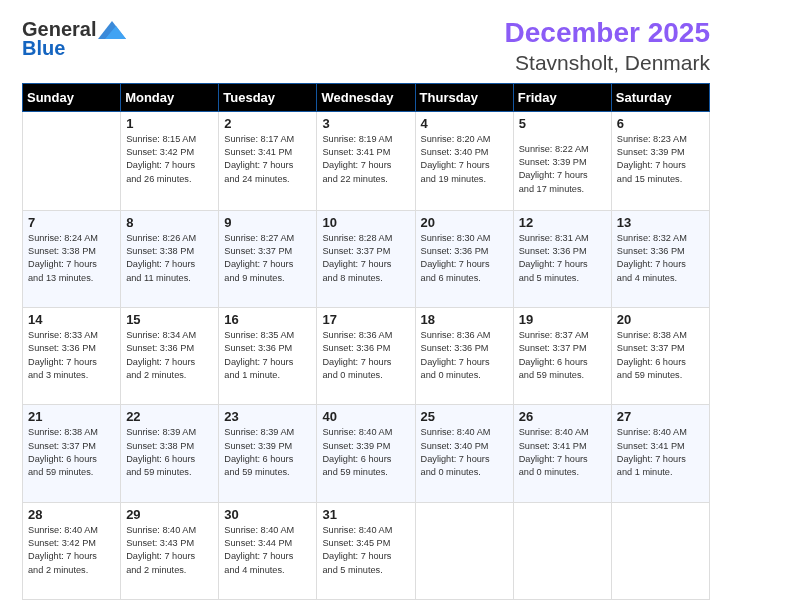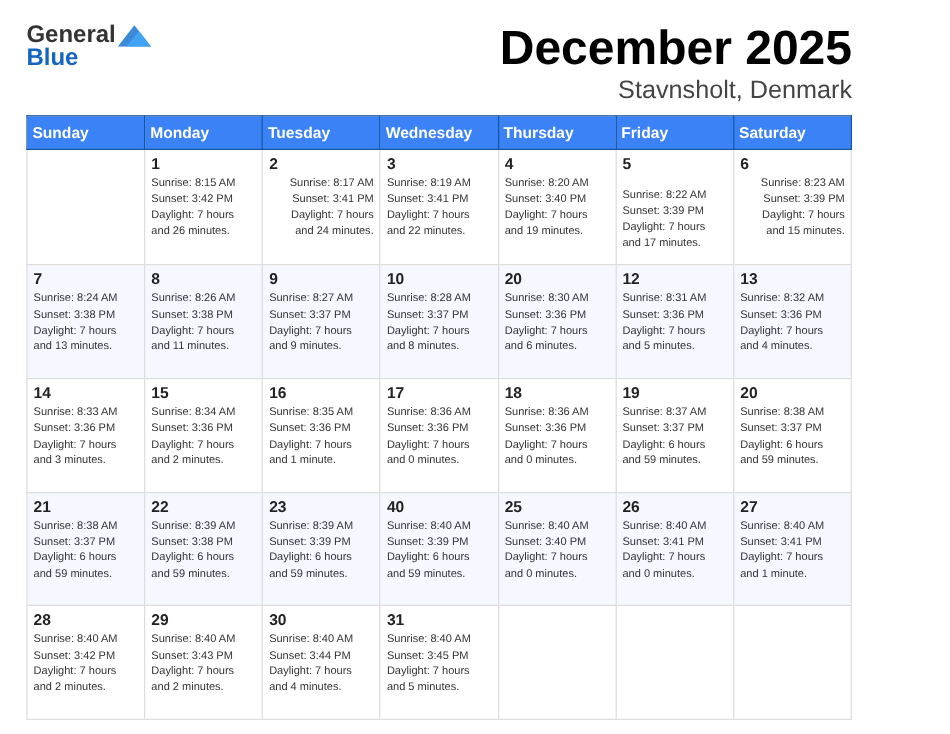--- a/index.html
+++ b/index.html
@@ -34,39 +34,39 @@
       margin-left: 2px;
     }
     .logo-row {
       display: flex;
       align-items: center;
     }
     .title-area {
       text-align: right;
     }
     .month-title {
-      font-size: 40px;
+      font-size: 28px;
       font-weight: bold;
-      color: #000000;
+      color: #8b5cf6;
       line-height: 1.1;
     }
     .location {
       font-size: 21px;
       color: #444;
       margin-top: 2px;
     }
     .calendar {
       flex: 1;
       border: 1px solid #ccc;
       border-collapse: collapse;
       width: 100%;
       table-layout: fixed;
     }
     .calendar th {
-      background: #3b82f6;
+      background: #000000;
       color: #fff;
       font-size: 13px;
       font-weight: bold;
       padding: 6px 4px;
       text-align: left;
       border: 1px solid #1255a0;
     }
     .calendar td {
       vertical-align: top;
       border: 1px solid #ddd;
@@ -136,21 +136,21 @@
           <td class="empty-cell"></td>
           <td>
             <span class="day-number">1</span>
             <div class="day-info" style="white-space: pre-line;">Sunrise: 8:15 AM
 Sunset: 3:42 PM
 Daylight: 7 hours
 and 26 minutes.</div>
           </td>
           <td>
             <span class="day-number">2</span>
-            <div class="day-info" style="white-space: pre-line; text-align: right;">Sunrise: 8:17 AM
+            <div class="day-info" style="white-space: pre-line;">Sunrise: 8:17 AM
 Sunset: 3:41 PM
 Daylight: 7 hours
 and 24 minutes.</div>
           </td>
           <td>
             <span class="day-number">3</span>
             <div class="day-info" style="white-space: pre-line;">Sunrise: 8:19 AM
 Sunset: 3:41 PM
 Daylight: 7 hours
 and 22 minutes.</div>
@@ -164,21 +164,21 @@
           </td>
           <td>
             <span class="day-number">5</span>
             <div class="day-info" style="white-space: pre-line; margin-top: 12px;">Sunrise: 8:22 AM
 Sunset: 3:39 PM
 Daylight: 7 hours
 and 17 minutes.</div>
           </td>
           <td>
             <span class="day-number">6</span>
-            <div class="day-info" style="white-space: pre-line; text-align: right;">Sunrise: 8:23 AM
+            <div class="day-info" style="white-space: pre-line;">Sunrise: 8:23 AM
 Sunset: 3:39 PM
 Daylight: 7 hours
 and 15 minutes.</div>
           </td>
         </tr>
         <tr>
           <td>
             <span class="day-number">7</span>
             <div class="day-info" style="white-space: pre-line;">Sunrise: 8:24 AM
 Sunset: 3:38 PM

